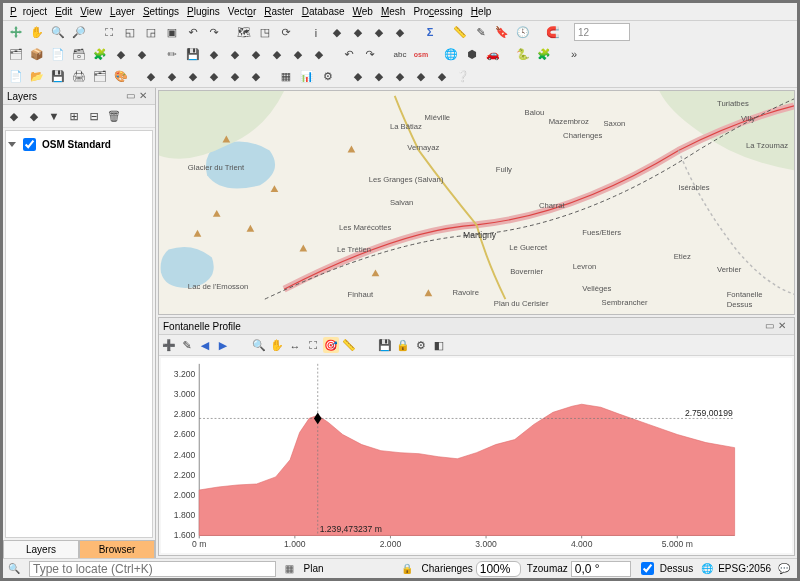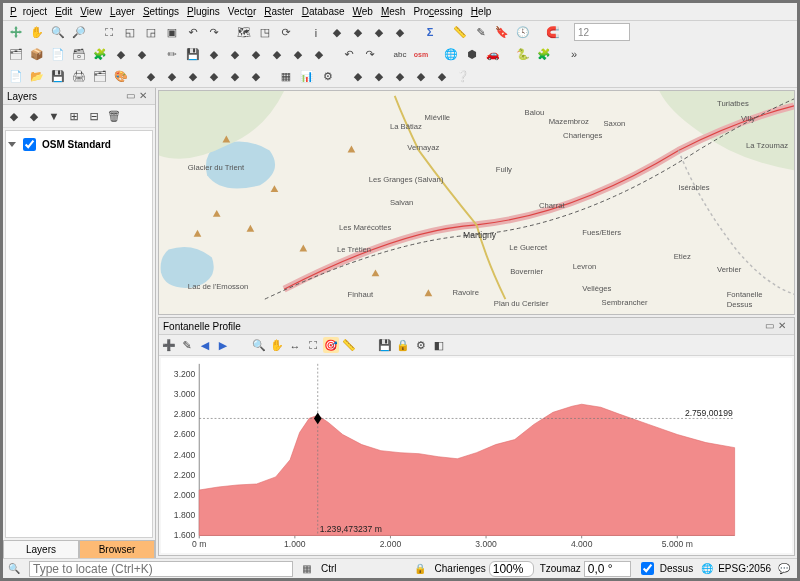--- a/index.html
+++ b/index.html
@@ -335,31 +335,31 @@
   </div>
 </div>
 
 <div class="status">
   <span class="mini">🔍</span>
   <div class="sec locator">
         <input type="text" placeholder="Type to locate (Ctrl+K)" style="">
       </div>
   <span class="mini">▦</span>
   <div class="sec">
-        <span>Ctrl</span>
+        <span>Plan</span>
         <input type="text" style="width: 67px; margin-top: 48px;" value="1:100062">
       </div>
   <span class="mini">🔒</span>
   <div class="sec">
         <span>Charienges</span>
         <input type="text" style="width: 45px; border-radius: 6px;" value="100%">
       </div>
   <div class="sec">
         <span>Tzoumaz</span>
-        <input type="text" style="width: 47px;" value="0,0 °">
+        <input type="text" style="width: 60px;" value="0,0 °">
       </div>
   <div class="sec">
         <input type="checkbox" checked="" style="">
         <span>Dessus</span>
       </div>
   <div class="sec">
         <span class="mini">🌐</span>
         <span>EPSG:2056</span>
       </div>
   <span class="mini">💬</span>

